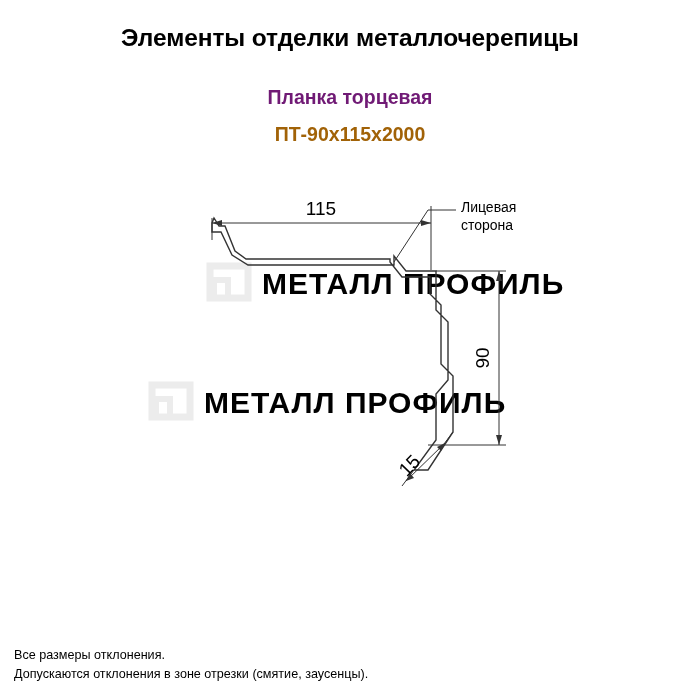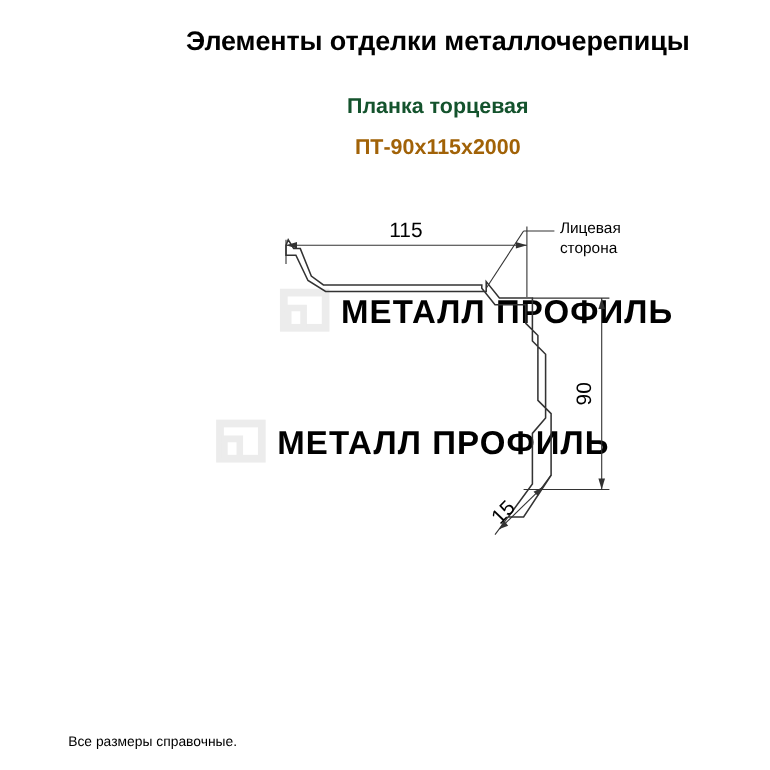--- a/index.html
+++ b/index.html
@@ -12,42 +12,41 @@
     background: #ffffff;
     font-family: "Liberation Sans", sans-serif;
     color: #1a1a1a;
     position: relative;
     overflow: hidden;
   }
   .page {
     position: relative;
     width: 557px;
     height: 700px;
-    margin-left: 48px;
   }
   .title {
     position: absolute;
     top: 24px;
     left: 0;
     width: 700px;
     text-align: center;
     font-size: 24.5px;
     font-weight: bold;
     letter-spacing: -0.1px;
     color: #000000;
   }
   .subtitle {
     position: absolute;
     top: 86px;
     left: 0;
     width: 700px;
     text-align: center;
     font-size: 19.5px;
     font-weight: bold;
-    color: #14532d;
+    color: #701a75;
   }
   .code {
     position: absolute;
     top: 123px;
     left: 0;
     width: 700px;
     text-align: center;
     font-size: 19.5px;
     font-weight: bold;
     color: #a16207;
@@ -174,16 +173,17 @@
         <line x1="483" y1="101" x2="483" y2="275"></line>
         <path d="M483 101 L480 111 L486 111 Z" fill="#333333" stroke="none"></path>
         <path d="M483 275 L480 265 L486 265 Z" fill="#333333" stroke="none"></path>
       </g>
       <text x="473" y="188" font-size="19" text-anchor="middle" transform="rotate(-90 473 188)">90</text>
 
     </svg>
   </div>
 
   <div class="footer">
-    <div>Все размеры справочные.</div>
+    <div>Все размеры отклонения.</div>
+    <div>Допускаются отклонения в зоне отрезки (смятие, заусенцы).</div>
   </div>
 
 </div>
 
 </body></html>

